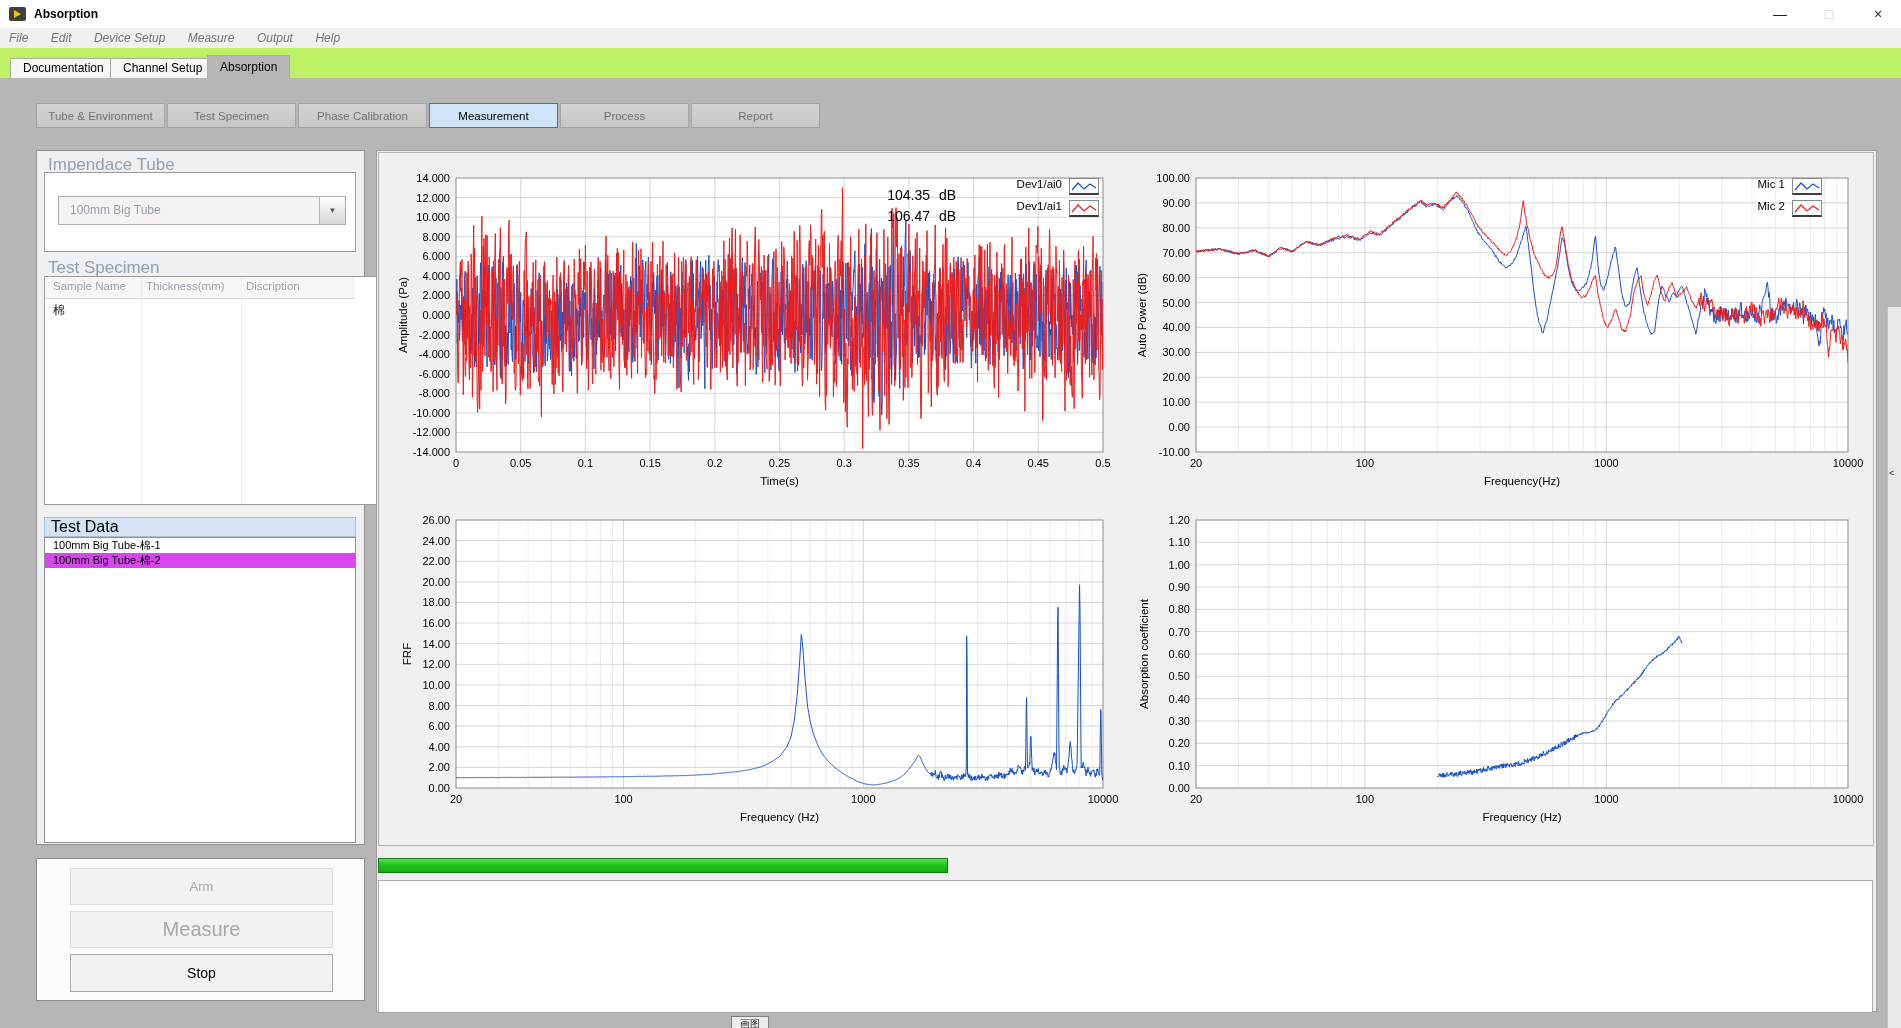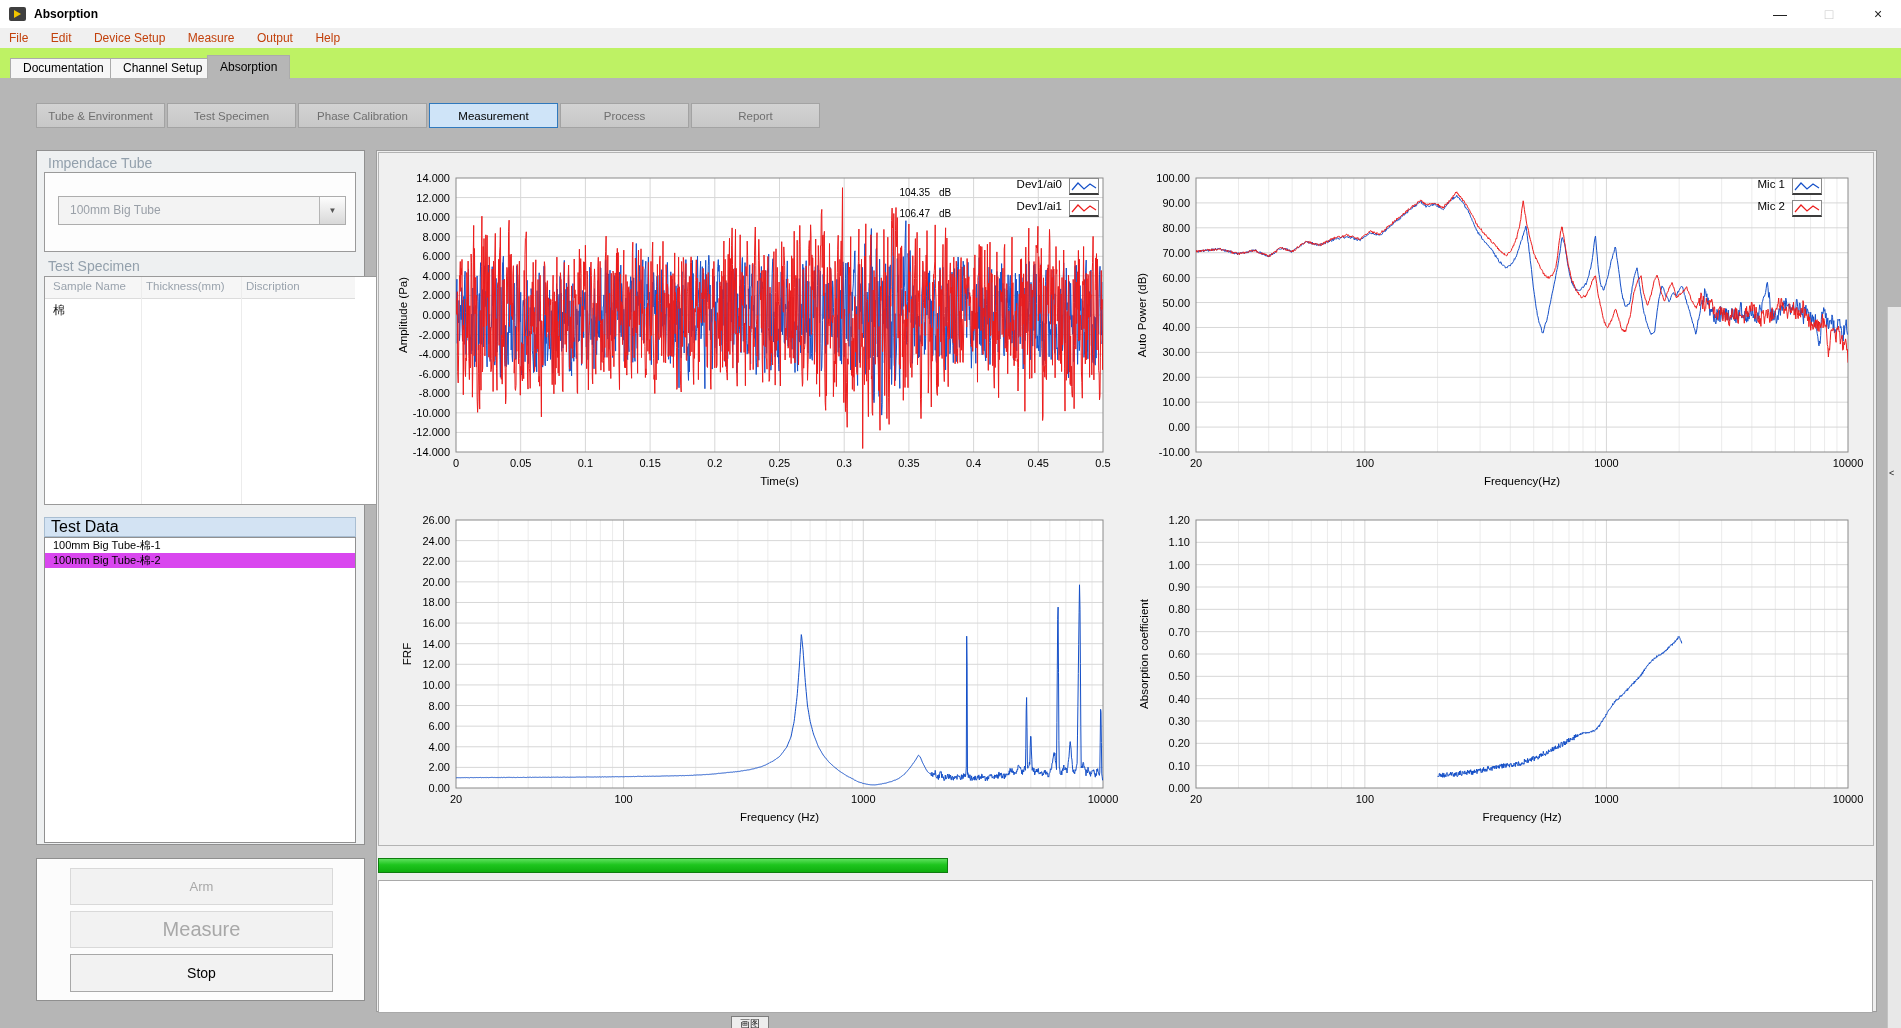--- a/index.html
+++ b/index.html
@@ -10,33 +10,33 @@
   .app-icon{left:9px;top:7px;width:17px;height:14px;background:#3f3f3f;border-radius:2px;}
   .app-icon::after{content:"";position:absolute;left:5px;top:3px;border-left:7px solid #f2c500;
     border-top:4px solid transparent;border-bottom:4px solid transparent;}
   .title-text{left:34px;top:7px;font-size:12px;font-weight:700;color:#000;}
   .win-btn{top:0;width:46px;height:28px;text-align:center;line-height:28px;font-size:14px;color:#222;}
   .win-min{left:1757px;}
   .win-max{left:1806px;color:#c9c9c9;}
   .win-close{left:1855px;}
   
   .menubar{left:0;top:28px;width:1901px;height:20px;background:#f0f0f0;}
-  .menu-item{display:inline-block;padding:0 9px;font-size:12px;line-height:20px;color:#c2410c;}
+  .menu-item{display:inline-block;padding:0 9px;font-size:12px;line-height:20px;color:#737373;font-style:italic;}
   
   .tabstrip{left:0;top:48px;width:1901px;height:30px;background:#bef264;}
   .tab{position:absolute;top:10px;height:19px;line-height:19px;font-size:12px;padding:0 12px;
     background:#f6f6f6;border:1px solid #ababab;border-bottom:none;color:#000;}
   .tab.active{top:7px;height:23px;line-height:23px;background:#b6b6b6;z-index:3;}
   
   .subtab{top:103px;height:25px;width:129px;text-align:center;line-height:25px;font-size:11.5px;
     color:#6f6f6f;background:linear-gradient(#d3d3d3,#c7c7c7);border:1px solid #a3a3a3;box-sizing:border-box;}
   .subtab.active{background:#cfe4f8;border:1px solid #3079bd;color:#000;}
   
   .sidebar{left:36px;top:150px;width:329px;height:695px;background:#eef0f1;border:1px solid #909090;box-sizing:border-box;}
-  .section-label{font-size:14px;color:#93a0ac;}
+  .section-label{font-size:17px;color:#93a0ac;}
   .imp-box{left:44px;top:172px;width:312px;height:80px;background:#fdfdfd;border:1px solid #9a9a9a;box-sizing:border-box;}
   .dropdown{left:58px;top:196px;width:288px;height:29px;background:#f3f3f3;border:1px solid #adadad;box-sizing:border-box;}
   .dropdown-value{left:11px;top:0;line-height:27px;font-size:12px;color:#9aa0a8;}
   .dd-btn{right:0;top:0;width:25px;height:27px;background:linear-gradient(#fdfdfd,#d8d8d8);
     border-left:1px solid #b5b5b5;text-align:center;line-height:27px;font-size:8px;color:#555;}
   .spec-table{left:44px;top:276px;width:376px;height:229px;background:#ffffff;border:1px solid #9a9a9a;box-sizing:border-box;}
   .spec-head{left:0;top:0;width:310px;height:21px;background:#f6f6f6;border-bottom:1px solid #dcdcdc;}
   .spec-col{top:3px;font-size:11.5px;color:#9aa3ad;}
   .col-sep{top:0;width:1px;height:227px;background:#ececec;}
   .spec-cell{font-size:12px;color:#222;}
@@ -56,21 +56,21 @@
   .btn-stop{top:954px;height:38px;font-size:14px;color:#000;border:1px solid #a8a8a8;}
   
   .main-panel{left:376px;top:150px;width:1501px;height:862px;background:#efefef;border:1px solid #9c9c9c;box-sizing:border-box;}
   .charts-box{left:378px;top:152px;width:1496px;height:694px;background:#f0f0f0;border:1px solid #b3b3b3;box-sizing:border-box;}
   .chart-wrap svg{overflow:visible;display:block;}
   .progress-track{left:378px;top:858px;width:570px;height:15px;border:1px solid #0f7d0f;box-sizing:border-box;background:#e7e7e7;}
   .progress-fill{height:100%;background:linear-gradient(#5ce05c,#1ec51e 45%,#0fae0f);}
   .output-box{left:378px;top:880px;width:1495px;height:133px;background:#ffffff;border:1px solid #a9a9a9;box-sizing:border-box;}
   
   .readouts{left:884px;top:182px;}
-  .readout-row{display:flex;height:21px;align-items:center;font-size:10px;color:#000;}
+  .readout-row{display:flex;height:21px;align-items:flex-end;font-size:14px;color:#000;}
   .readout-val{width:46px;text-align:right;}
   .readout-unit{margin-left:9px;}
   .legend{display:block;}
   .legend-tl{left:1002px;top:178px;}
   .legend-tr{left:1735px;top:178px;}
   .legend-row{display:flex;align-items:flex-start;height:22px;}
   .legend-label{width:60px;text-align:right;font-size:11.5px;color:#000;margin-right:7px;}
   .legend-icon{width:30px;height:17px;background:#fff;border:1px solid #8a8a8a;border-bottom:2px solid #3c3c3c;box-sizing:border-box;}
   
   .bottom-cut{left:731px;top:1016px;width:38px;height:12px;background:#ededed;border:1px solid #7d7d7d;border-bottom:none;

